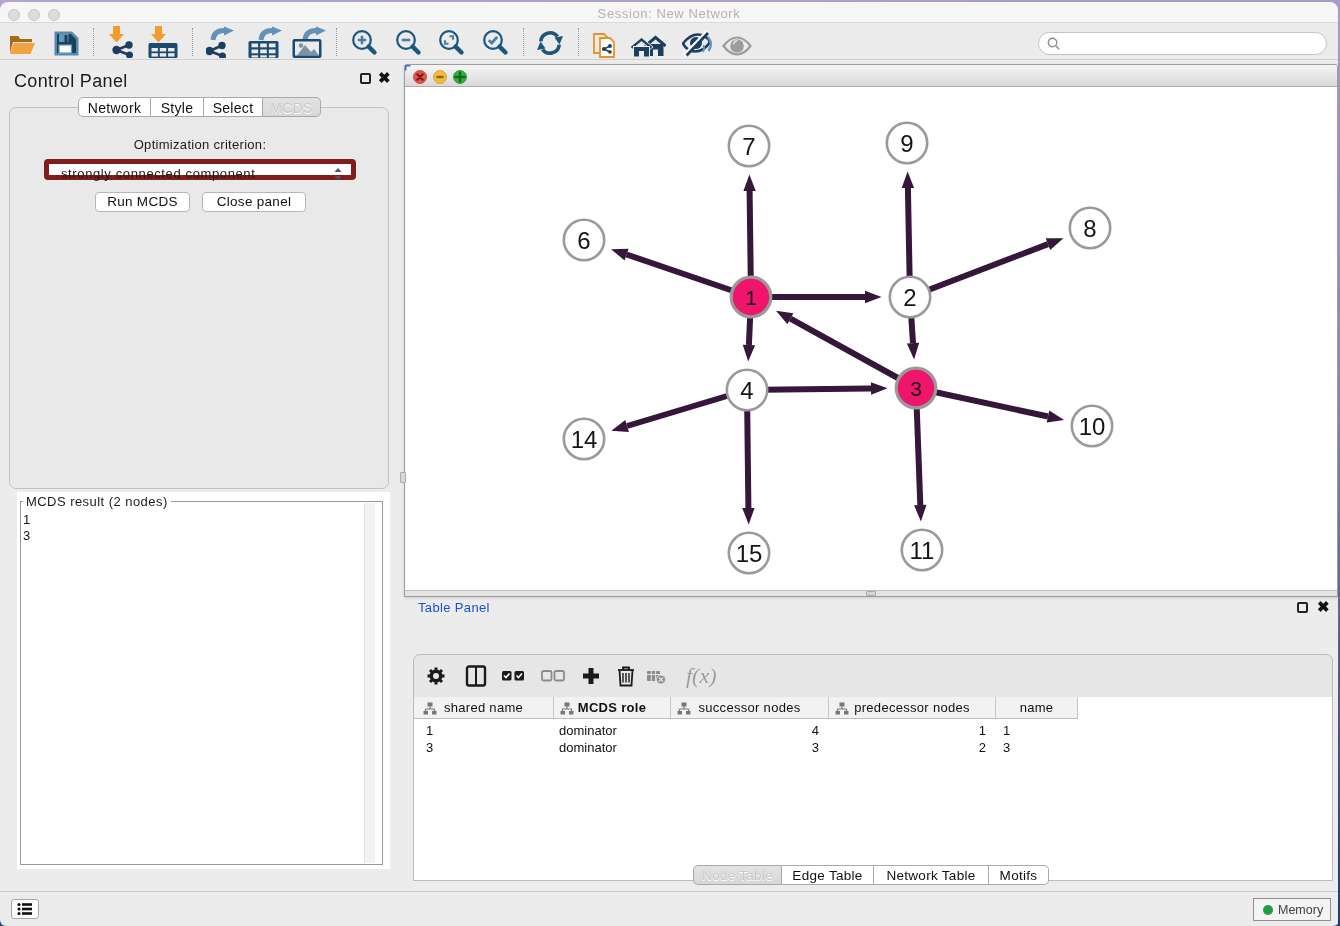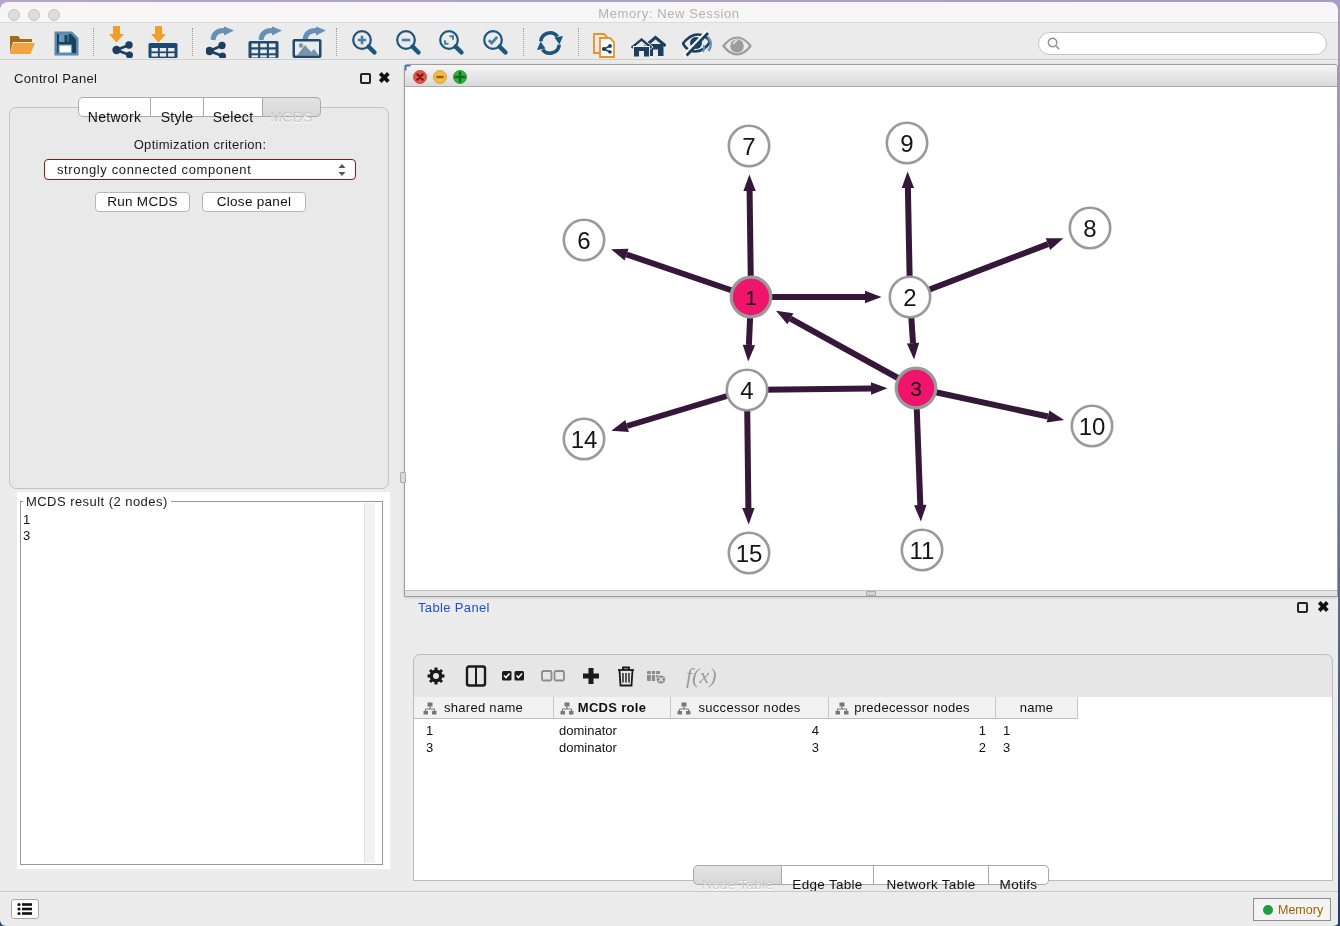--- a/index.html
+++ b/index.html
@@ -25,35 +25,35 @@
 
 #toolbar { left:0; top:24px; width:1338px; height:36px; background:#ebebeb;
   border-bottom:1px solid #d0d0d0; }
 .sep { position:absolute; top:4px; height:28px; width:0;
   border-left:1px dotted #9a9a9a; }
 .ticon { position:absolute; top:4px; }
 #searchbox { position:absolute; left:1038px; top:8px; width:289px; height:23px;
   background:#fff; border:1px solid #c4c4c4; border-radius:12px; }
 
 
-#cp-title { left:14px; top:71px; font-size:13px; color:#1c1c1c; letter-spacing:0.35px; }
+#cp-title { left:14px; top:71px; font-size:18px; color:#1c1c1c; letter-spacing:0.35px; }
 #cp-float { left:360px; top:73px; width:11px; height:11px; border:2px solid #222; border-radius:2px;}
 #cp-close { left:378px; top:69px; font-size:15px; font-weight:bold; color:#111; }
 .tabrow { position:absolute; display:flex; }
 .tab { font-size:14px; letter-spacing:0.3px; color:#111; background:#fff; border:1px solid #a9a9a9;
-  border-left:none; text-align:center; padding-top:11px; height:20px; }
+  border-left:none; text-align:center; padding-top:2px; height:20px; }
 .tab.first { border-left:1px solid #a9a9a9; border-radius:5px 0 0 5px; }
 .tab.last  { border-radius:0 5px 5px 0; }
 .tab.sel { background:linear-gradient(#e3e3e3,#d7d7d7); color:#c9c9c9;
   text-shadow:0 1px 0 #fff; }
 #cp-panel { left:9px; top:107px; width:380px; height:382px; background:#e9e9e9;
   border:1px solid #c2c2c2; border-radius:7px; }
 #opt-label { left:0px; top:137px; width:400px; text-align:center; font-size:13px; color:#1c1c1c; letter-spacing:0.3px;}
 #combo { left:44px; top:159px; width:312px; height:21px; background:#fff;
-  border:1px solid #7f1d1d; border-radius:4px; font-size:13px; color:#1a1a1a;
+  border:5px solid #7f1d1d; border-radius:4px; font-size:13px; color:#1a1a1a;
   padding:2px 0 3px 12px; letter-spacing:0.62px; }
 .btn { position:absolute; height:20px; background:#fff; border:1px solid #b7b7b7;
   border-radius:4px; font-size:13.5px; color:#111; text-align:center; padding-top:1px; letter-spacing:0.3px; }
 #mcds-box { left:17px; top:492px; width:373px; height:377px; background:#fff; }
 #mcds-fs { left:20px; top:501px; width:363px; height:364px; border:1px solid #989898; }
 #mcds-legend { left:23px; top:494px; background:#fff; padding:0 3px; font-size:13px; color:#1c1c1c; letter-spacing:0.45px;}
 #mcds-scroll { left:364px; top:503px; width:11px; height:360px; background:#f2f2f2;
   border-left:1px solid #e2e2e2; }
 
 
@@ -84,35 +84,35 @@
 
 #bottabs { left:693px; top:865px; }
 #bottabs .tab { font-size:13.5px; }
 
 
 #statusbar { left:0; top:891px; width:1338px; height:35px; background:#ececec;
   border-top:1px solid #c9c9c9; }
 #listbtn { position:absolute; left:11px; top:7px; width:28px; height:20px;
   background:#fdfdfd; border:1px solid #a8a8a8; border-radius:3px; }
 #membtn { position:absolute; left:1253px; top:6px; width:78px; height:23px;
-  background:#f4f4f4; border:1px solid #8f8f8f; font-size:12.5px; color:#a16207;
+  background:#f4f4f4; border:1px solid #8f8f8f; font-size:12.5px; color:#404040;
   padding:4px 0 0 24px; }
 #membtn .dot { position:absolute; left:9px; top:6px; width:10px; height:10px;
   border-radius:50%; background:#1e9e3e; }
 </style>
 </head>
 <body>
 
 <div class="abs" id="topstrip"></div>
 
 <div class="abs" id="titlebar">
   <div class="tl t1"></div>
     <div class="tl t2"></div>
     <div class="tl t3"></div>
-  <div id="apptitle">Memory: New Session</div>
+  <div id="apptitle">Session: New Network</div>
 </div>
 
 <div class="abs" id="toolbar">
 
   <svg class="ticon" style="left:8px;top:6px" width="28" height="28" viewBox="0 0 28 28">
     <path d="M2 6 L10 6 L12 9 L24 9 L24 12 L2 12 Z" fill="#a86a14"></path>
     <path d="M2 6 L2 23 L5 12 L24 12 L24 9 L12 9 L10 6 Z" fill="#a86a14"></path>
     <path d="M5.5 13 L27 13 L22.5 24 L2 24 Z" fill="#f2a33d"></path>
   </svg>
 

